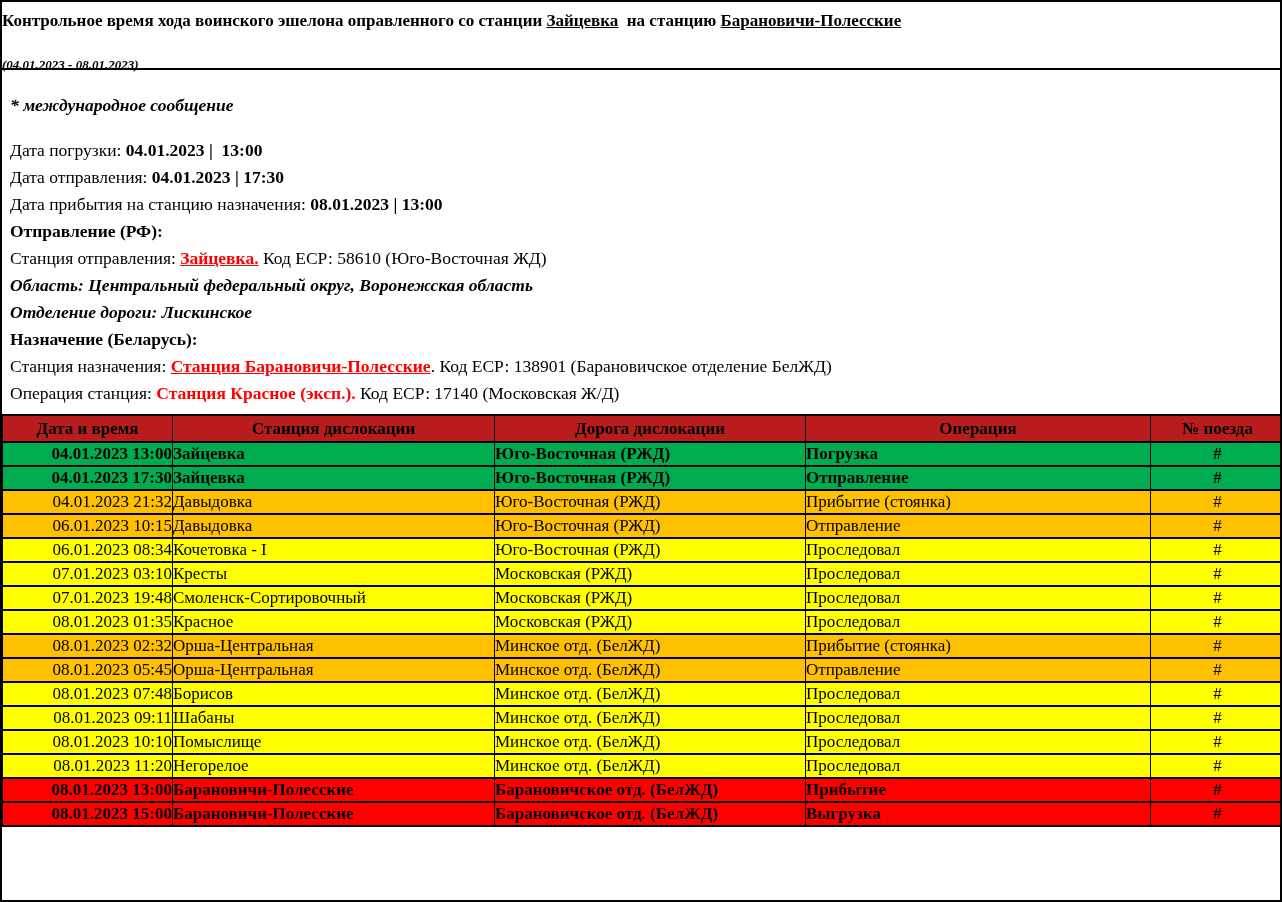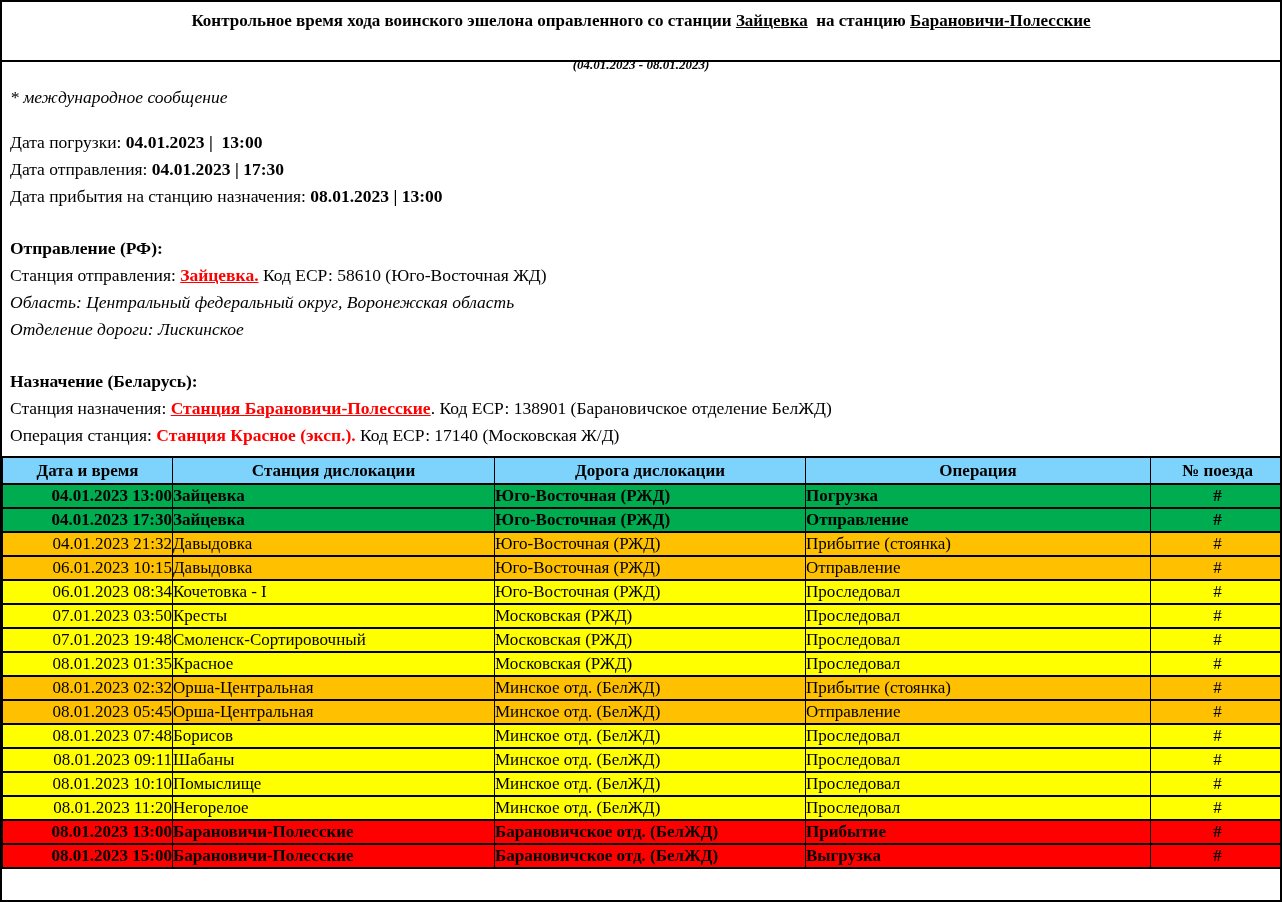--- a/index.html
+++ b/index.html
@@ -10,23 +10,22 @@
     box-sizing: border-box;
     border: 2px solid #000;
     background: #fff;
     color: #000;
     font-family: "Liberation Serif", "DejaVu Serif", serif;
     overflow: hidden;
   }
   
   .header-box {
     box-sizing: border-box;
-    height: 60px;
+    height: 68px;
     border-bottom: 2px solid #000;
-    text-align: center;
   }
   .doc-title {
     padding-top: 9px;
     font-size: 17px;
     font-weight: bold;
     white-space: pre-wrap;
   }
   .doc-title .u { text-decoration: underline; }
   .doc-subtitle {
     margin-top: 26px;
@@ -35,22 +34,22 @@
     font-style: italic;
     white-space: pre-wrap;
   }
   
   .body-text {
     padding: 22px 8px 0 8px;
     font-size: 17.5px;
   }
   .line { line-height: 27px; white-space: pre-wrap; }
   .gap-sm { margin-top: 18px; }
-  .gap-md { margin-top: 25px; }
-  .italic { font-style: italic; }
+  .gap-md { }
+  .italic { font-style: italic; font-weight: bold; }
   .bold { font-weight: bold; }
   .red-link {
     color: #FF0000;
     font-weight: bold;
     text-decoration: underline;
     cursor: pointer;
     text-align: right;
   }
   .red-bold { color: #FF0000; font-weight: bold; }
   
@@ -66,21 +65,21 @@
     border: solid #000;
     border-width: 2px 1px;
     white-space: nowrap;
     overflow: hidden;
     padding: 0;
   }
   table.timeline th {
     height: 25px;
     font-weight: bold;
     text-align: center;
-    background: #7dd3fc;
+    background: #b91c1c;
   }
   table.timeline td { height: 22px; }
   td.c-date  { text-align: right;  padding-right: 4px; }
   td.c-left  { text-align: left;   padding-left: 4px; }
   td.c-train { text-align: center; }
 </style>
 </head>
 <body>
 
 <div class="page">
@@ -156,21 +155,21 @@
           <td class="c-train">#</td>
         </tr>
         <tr style="background: rgb(255, 255, 0);">
           <td class="c-date">06.01.2023 08:34</td>
           <td class="c-left">Кочетовка - I</td>
           <td class="c-left">Юго-Восточная (РЖД)</td>
           <td class="c-left">Проследовал</td>
           <td class="c-train">#</td>
         </tr>
         <tr style="background: rgb(255, 255, 0);">
-          <td class="c-date">07.01.2023 03:50</td>
+          <td class="c-date">07.01.2023 03:10</td>
           <td class="c-left">Кресты</td>
           <td class="c-left">Московская (РЖД)</td>
           <td class="c-left">Проследовал</td>
           <td class="c-train">#</td>
         </tr>
         <tr style="background: rgb(255, 255, 0);">
           <td class="c-date">07.01.2023 19:48</td>
           <td class="c-left">Смоленск-Сортировочный</td>
           <td class="c-left">Московская (РЖД)</td>
           <td class="c-left">Проследовал</td>

